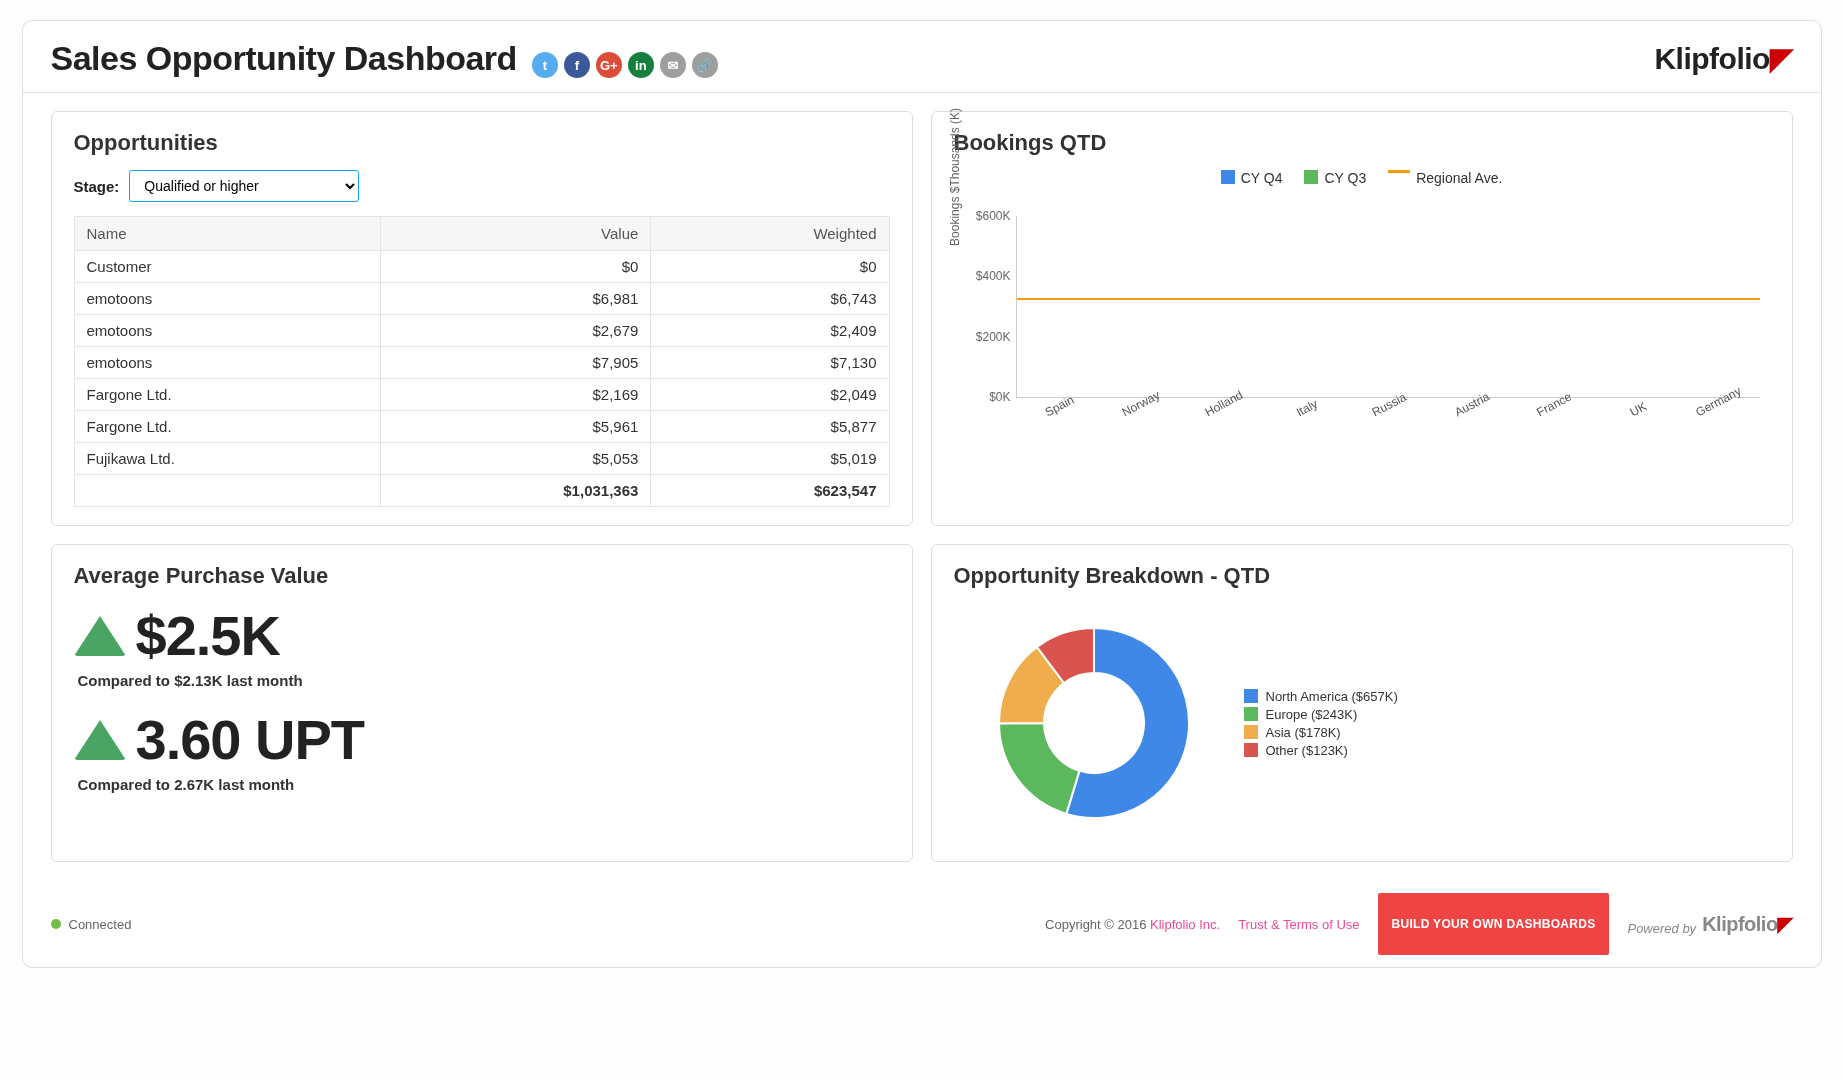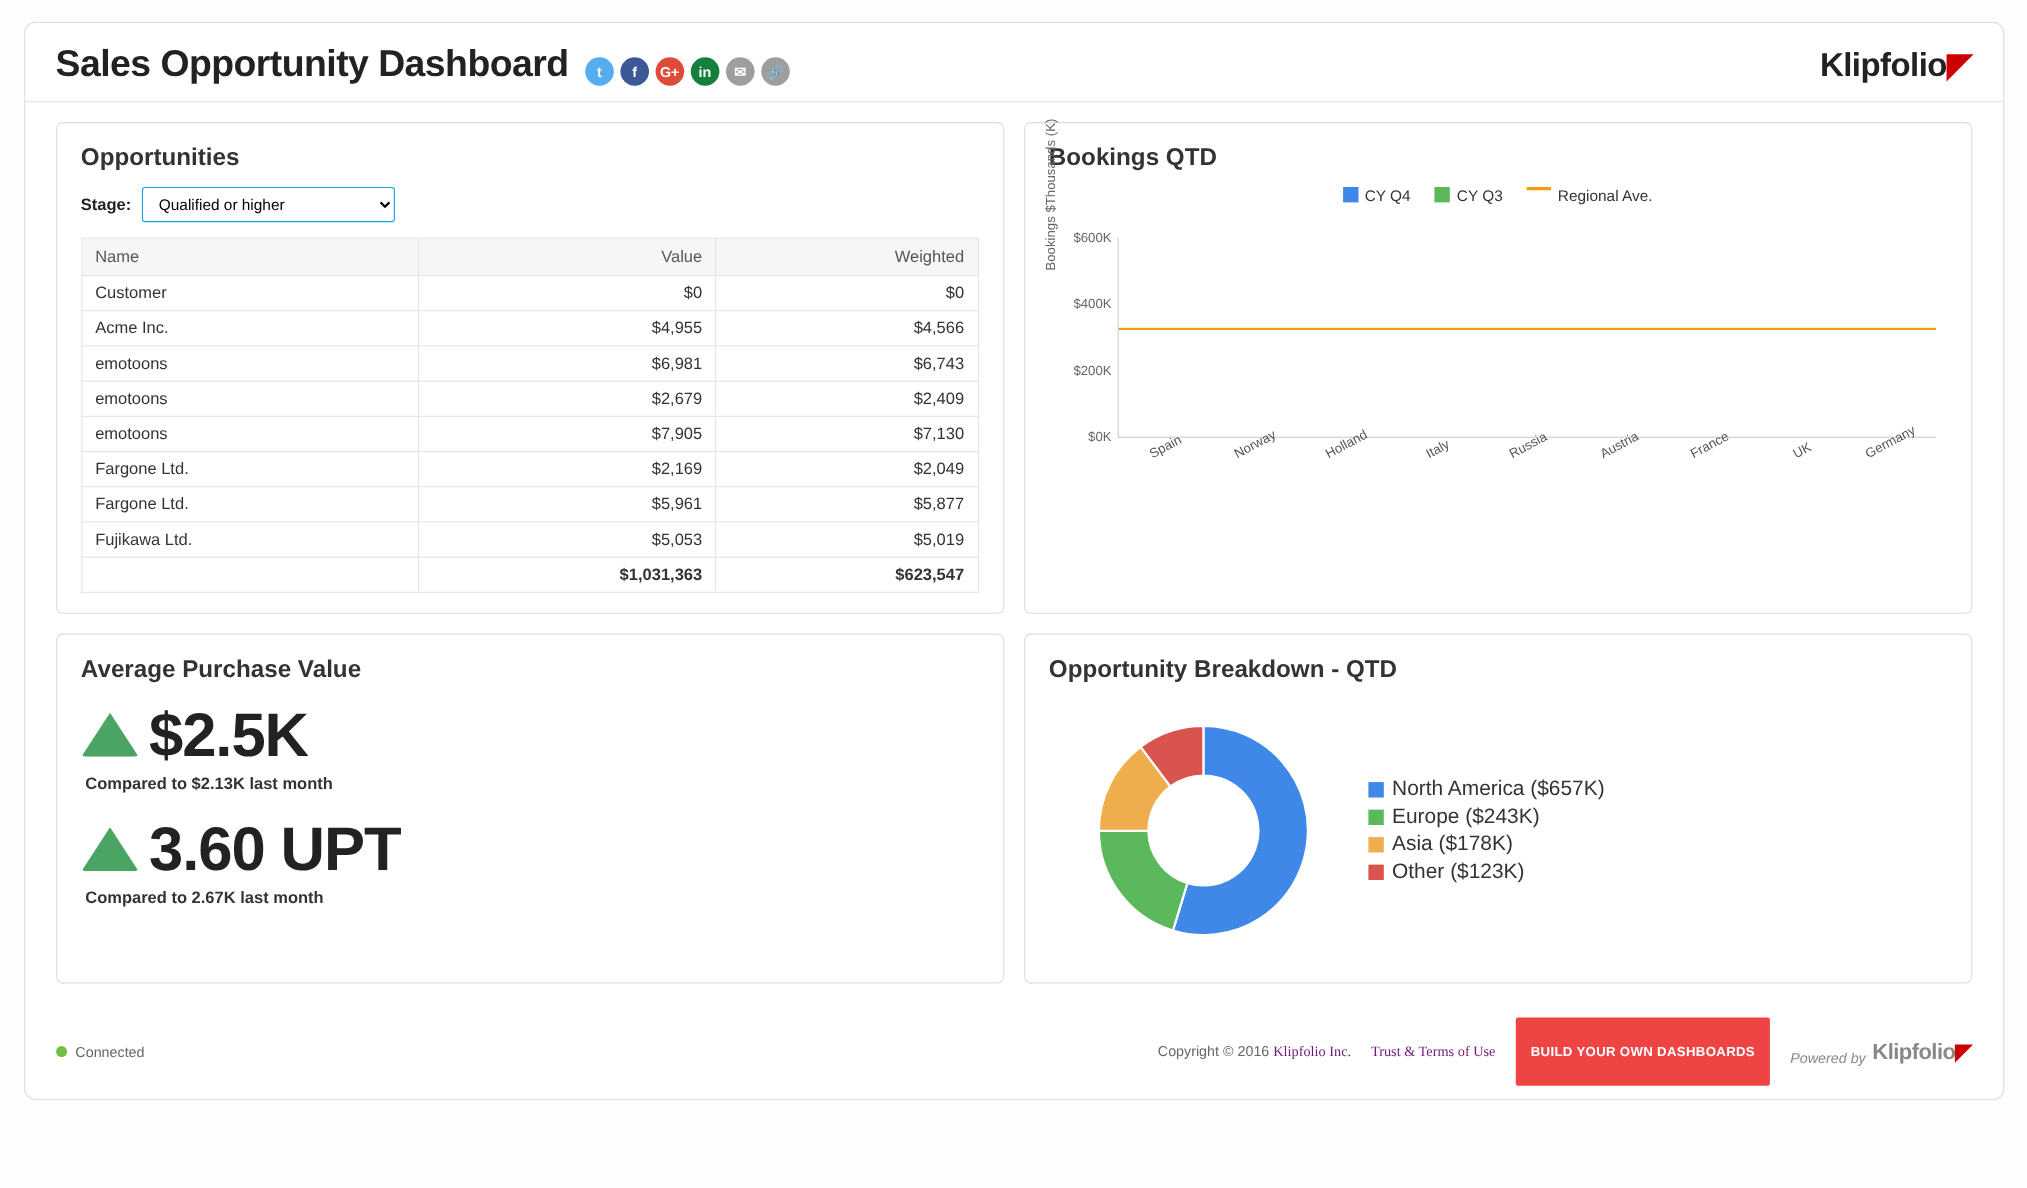--- a/index.html
+++ b/index.html
@@ -52,28 +52,28 @@
   .bar.b1{background:var(--blue);}
   .bar.b2{background:var(--green);}
   .xlabel{position:absolute;top:100%;left:50%;transform:translateX(-50%) rotate(-28deg);transform-origin:top left;font-size:12px;color:#555;white-space:nowrap;margin-top:10px;}
   .regline{position:absolute;left:0;right:0;border-top:2px solid var(--line);}
   .legend{display:flex;gap:22px;justify-content:center;font-size:14px;color:#333;margin-bottom:2px;}
   .lg{display:flex;gap:6px;}
   .sw{width:14px;height:14px;}
   .sw.line{height:3px;width:22px;}
   
   .donut-wrap{display:flex;align-items:center;gap:40px;padding:10px 30px;}
-  .donut-legend{font-size:19px;color:#333;}
+  .donut-legend{font-size:13px;color:#333;}
   .donut-legend div{display:flex;align-items:center;gap:8px;margin:3px 0;}
   
   .footer{display:flex;align-items:center;justify-content:space-between;padding:12px 28px;font-size:13px;color:#666;border-top:1px solid rgba(0,0,0,0);}
   .conn{display:flex;align-items:center;gap:8px;}
   .dot{width:10px;height:10px;border-radius:50%;background:#6fbf44;}
   .foot-right{display:flex;align-items:center;gap:18px;}
-  .foot-right a{color:#701a75;text-decoration:none;font-family:Liberation Serif, serif;}
+  .foot-right a{color:#ec4899;text-decoration:none;}
   .btn{background:#ef4444;color:#fff;border:none;padding:24px 14px;font-size:12px;font-weight:700;letter-spacing:.3px;border-radius:2px;cursor:pointer;}
   .powered{display:flex;align-items:flex-end;gap:6px;font-style:italic;color:#888;}
   .powered .logo{font-size:20px;font-style:normal;}
 </style>
 </head>
 <body>
 
 <div class="frame">
 
   <div class="topbar">
@@ -111,25 +111,20 @@
           <th class="num">Weighted</th>
         </tr>
           </thead>
         <tbody id="opps-body">
             <tr>
               <td>Customer</td>
               <td class="num">$0</td>
               <td class="num">$0</td>
             </tr>
             <tr>
-              <td>Acme Inc.</td>
-              <td class="num">$4,955</td>
-              <td class="num">$4,566</td>
-            </tr>
-            <tr>
               <td>emotoons</td>
               <td class="num">$6,981</td>
               <td class="num">$6,743</td>
             </tr>
             <tr>
               <td>emotoons</td>
               <td class="num">$2,679</td>
               <td class="num">$2,409</td>
             </tr>
             <tr>

